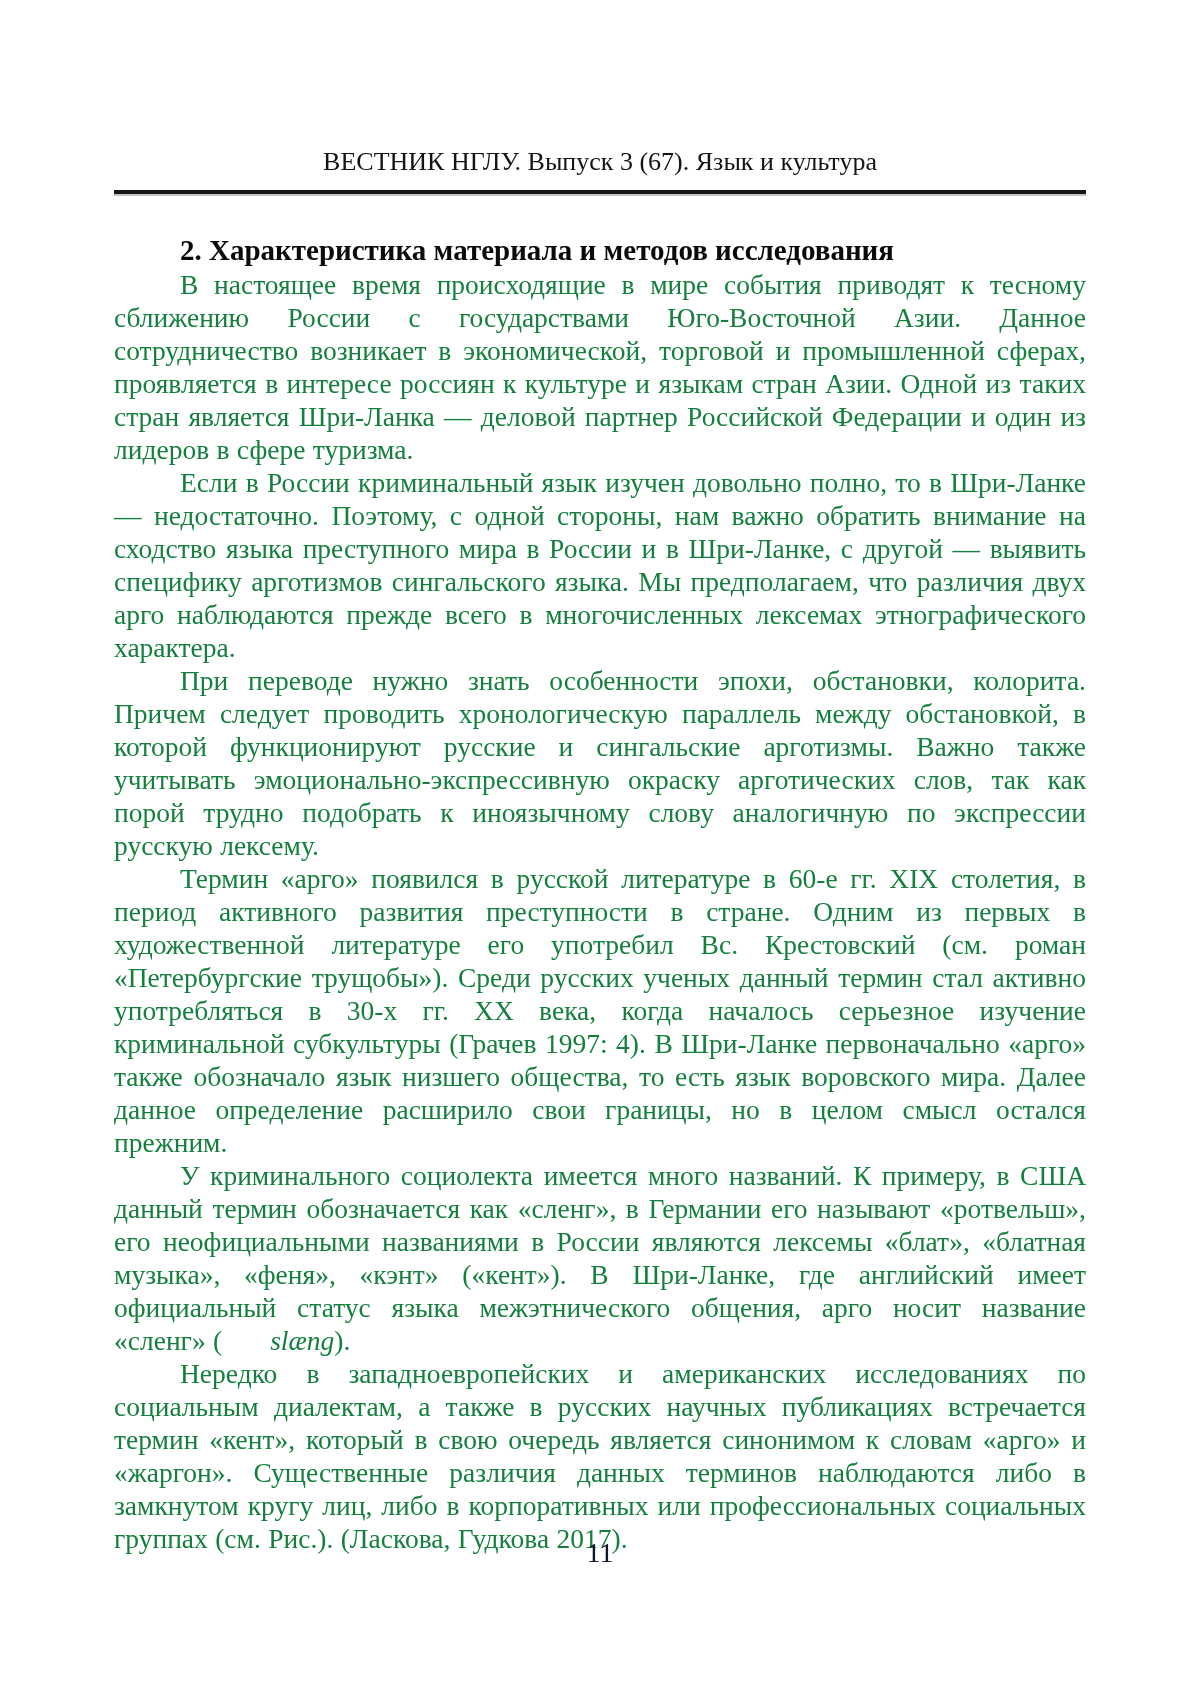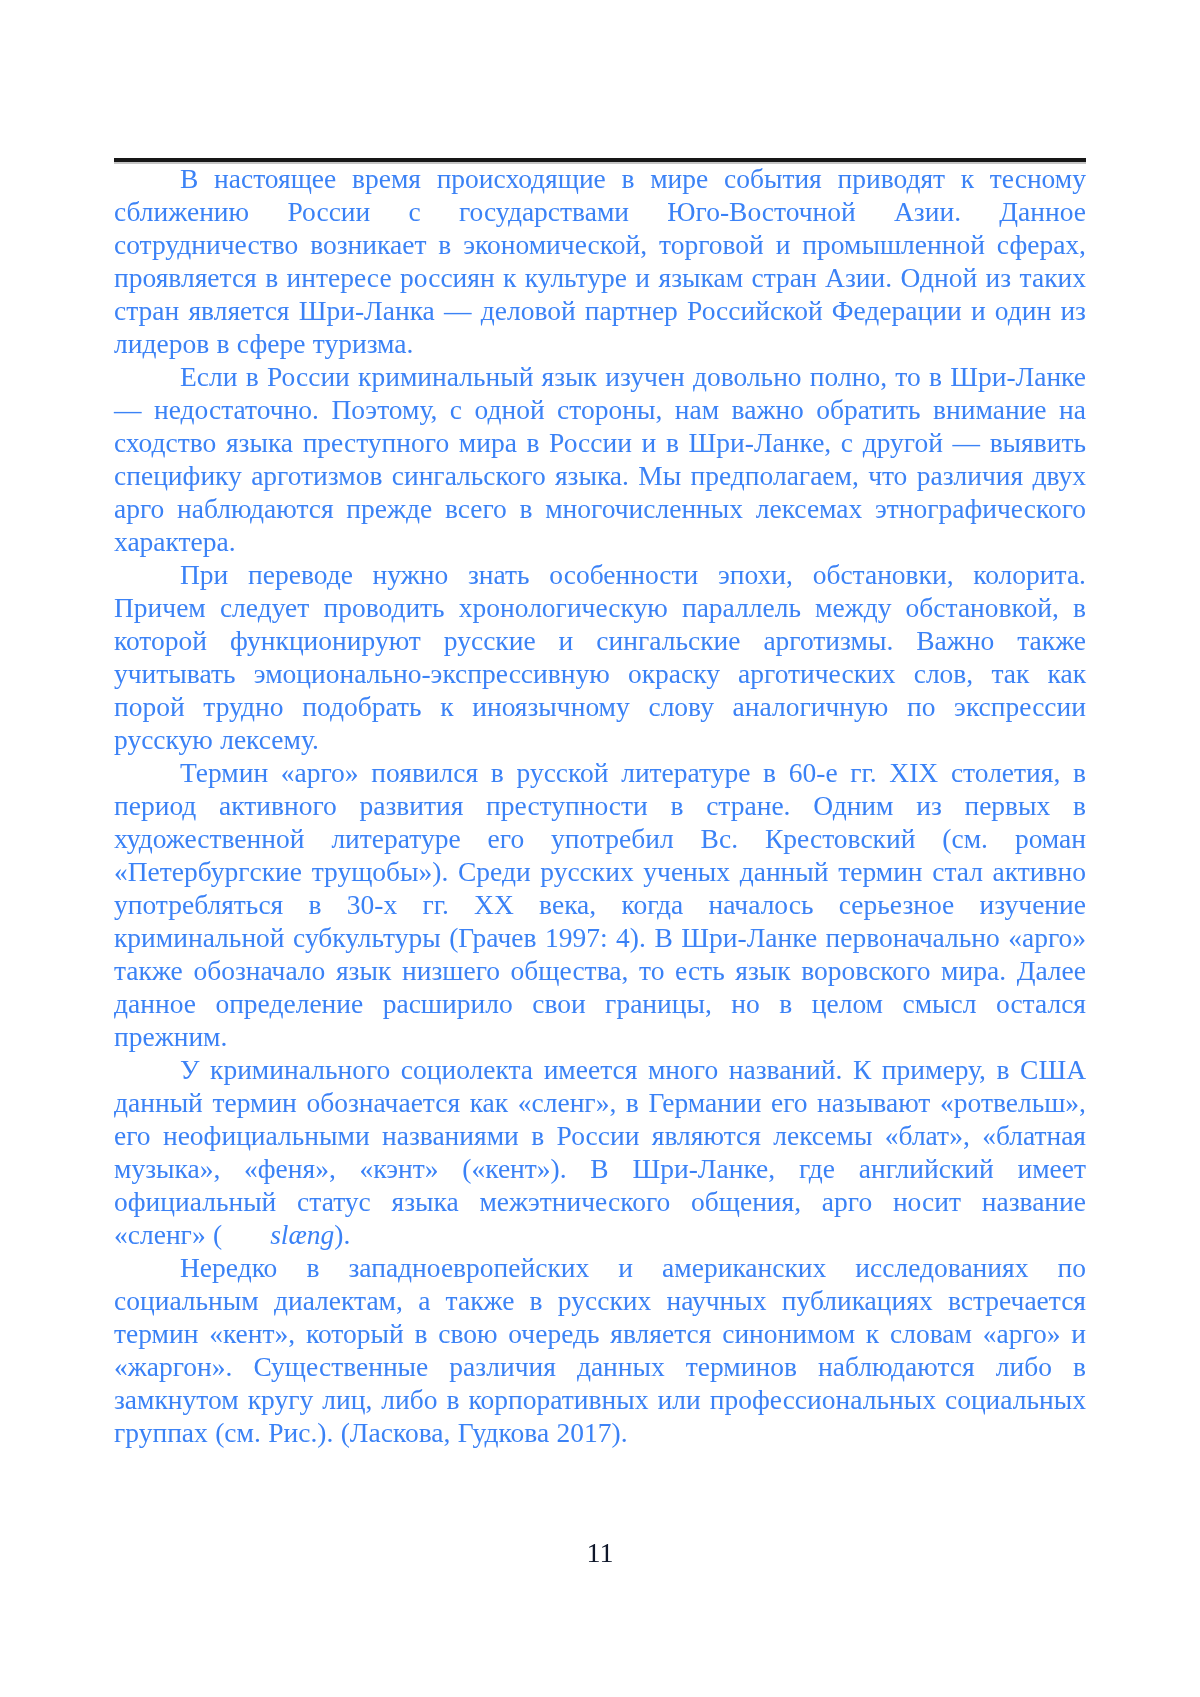--- a/index.html
+++ b/index.html
@@ -41,21 +41,21 @@
     font-weight: bold;
     text-indent: 66px;
     color: #0b0b0b;
   }
   .para {
     margin: 0;
     font-size: 27.5px;
     line-height: 33px;
     text-align: justify;
     text-indent: 66px;
-    color: #3b82f6;
+    color: #15803d;
     word-spacing: 0.5px;
   }
   .italic {
     font-style: italic;
     margin-left: 48px;
   }
   .page-number {
     position: absolute;
     top: 1536px;
     left: 0;
@@ -63,23 +63,25 @@
     text-align: center;
     font-size: 28px;
     line-height: 34px;
     color: #0f172a;
   }
 </style>
 </head>
 <body>
 
 <div class="page-content">
+  <div class="running-header">ВЕСТНИК НГЛУ. Выпуск 3 (67). Язык и культура</div>
 
   <div class="header-rule"></div>
 
+  <h2 class="section-heading">2. Характеристика материала и методов исследования</h2>
 
   <div id="paragraphs">
       <p class="para"><span>В настоящее время происходящие в мире события приводят к тесному сближению России с государствами Юго-Восточной Азии. Данное сотрудничество возникает в экономической, торговой и промышленной сферах, проявляется в интересе россиян к культуре и языкам стран Азии. Одной из таких стран является Шри-Ланка — деловой партнер Российской Федерации и один из лидеров в сфере туризма.</span></p>
       <p class="para"><span>Если в России криминальный язык изучен довольно полно, то в Шри-Ланке — недостаточно. Поэтому, с одной стороны, нам важно обратить внимание на сходство языка преступного мира в России и в Шри-Ланке, с другой — выявить специфику арготизмов сингальского языка. Мы предполагаем, что различия двух арго наблюдаются прежде всего в многочисленных лексемах этнографического характера.</span></p>
       <p class="para"><span>При переводе нужно знать особенности эпохи, обстановки, колорита. Причем следует проводить хронологическую параллель между обстановкой, в которой функционируют русские и сингальские арготизмы. Важно также учитывать эмоционально-экспрессивную окраску арготических слов, так как порой трудно подобрать к иноязычному слову аналогичную по экспрессии русскую лексему.</span></p>
       <p class="para"><span>Термин «арго» появился в русской литературе в 60-е гг. XIX столетия, в период активного развития преступности в стране. Одним из первых в художественной литературе его употребил Вс. Крестовский (см. роман «Петербургские трущобы»). Среди русских ученых данный термин стал активно употребляться в 30-х гг. XX века, когда началось серьезное изучение криминальной субкультуры (Грачев 1997: 4). В Шри-Ланке первоначально «арго» также обозначало язык низшего общества, то есть язык воровского мира. Далее данное определение расширило свои границы, но в целом смысл остался прежним.</span></p>
       <p class="para"><span>У криминального социолекта имеется много названий. К примеру, в США данный термин обозначается как «сленг», в Германии его называют «ротвельш», его неофициальными названиями в России являются лексемы «блат», «блатная музыка», «феня», «кэнт» («кент»). В Шри-Ланке, где английский имеет официальный статус языка межэтнического общения, арго носит название «сленг» (</span><span class="italic">slæng</span><span>).</span></p>
       <p class="para"><span>Нередко в западноевропейских и американских исследованиях по социальным диалектам, а также в русских научных публикациях встречается термин «кент», который в свою очередь является синонимом к словам «арго» и «жаргон». Существенные различия данных терминов наблюдаются либо в замкнутом кругу лиц, либо в корпоративных или профессиональных социальных группах (см. Рис.). (Ласкова, Гудкова 2017).</span></p>
     </div>
 </div>

